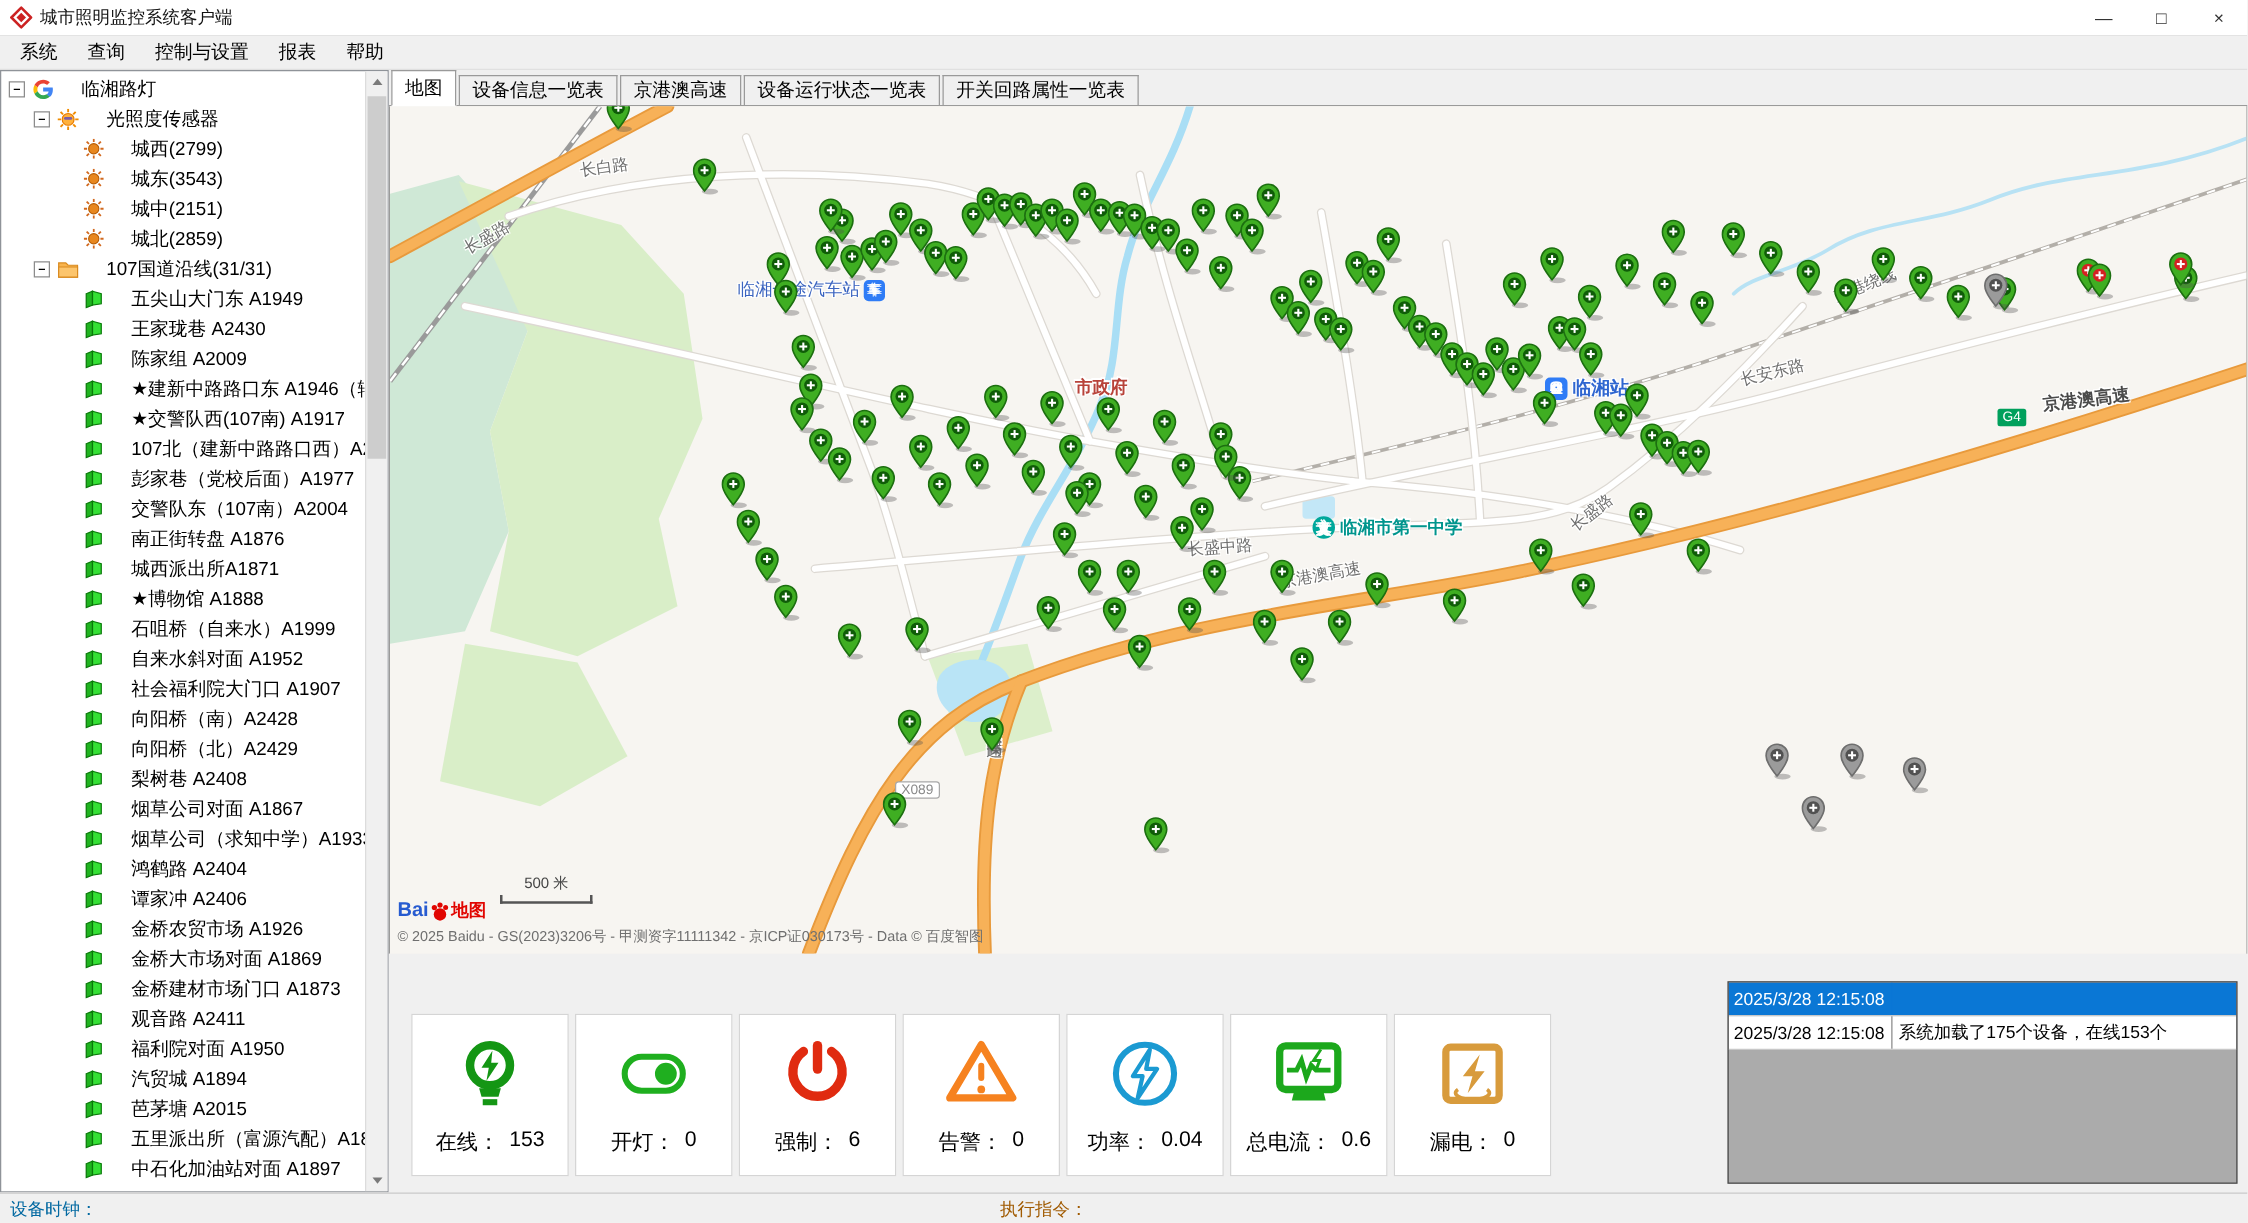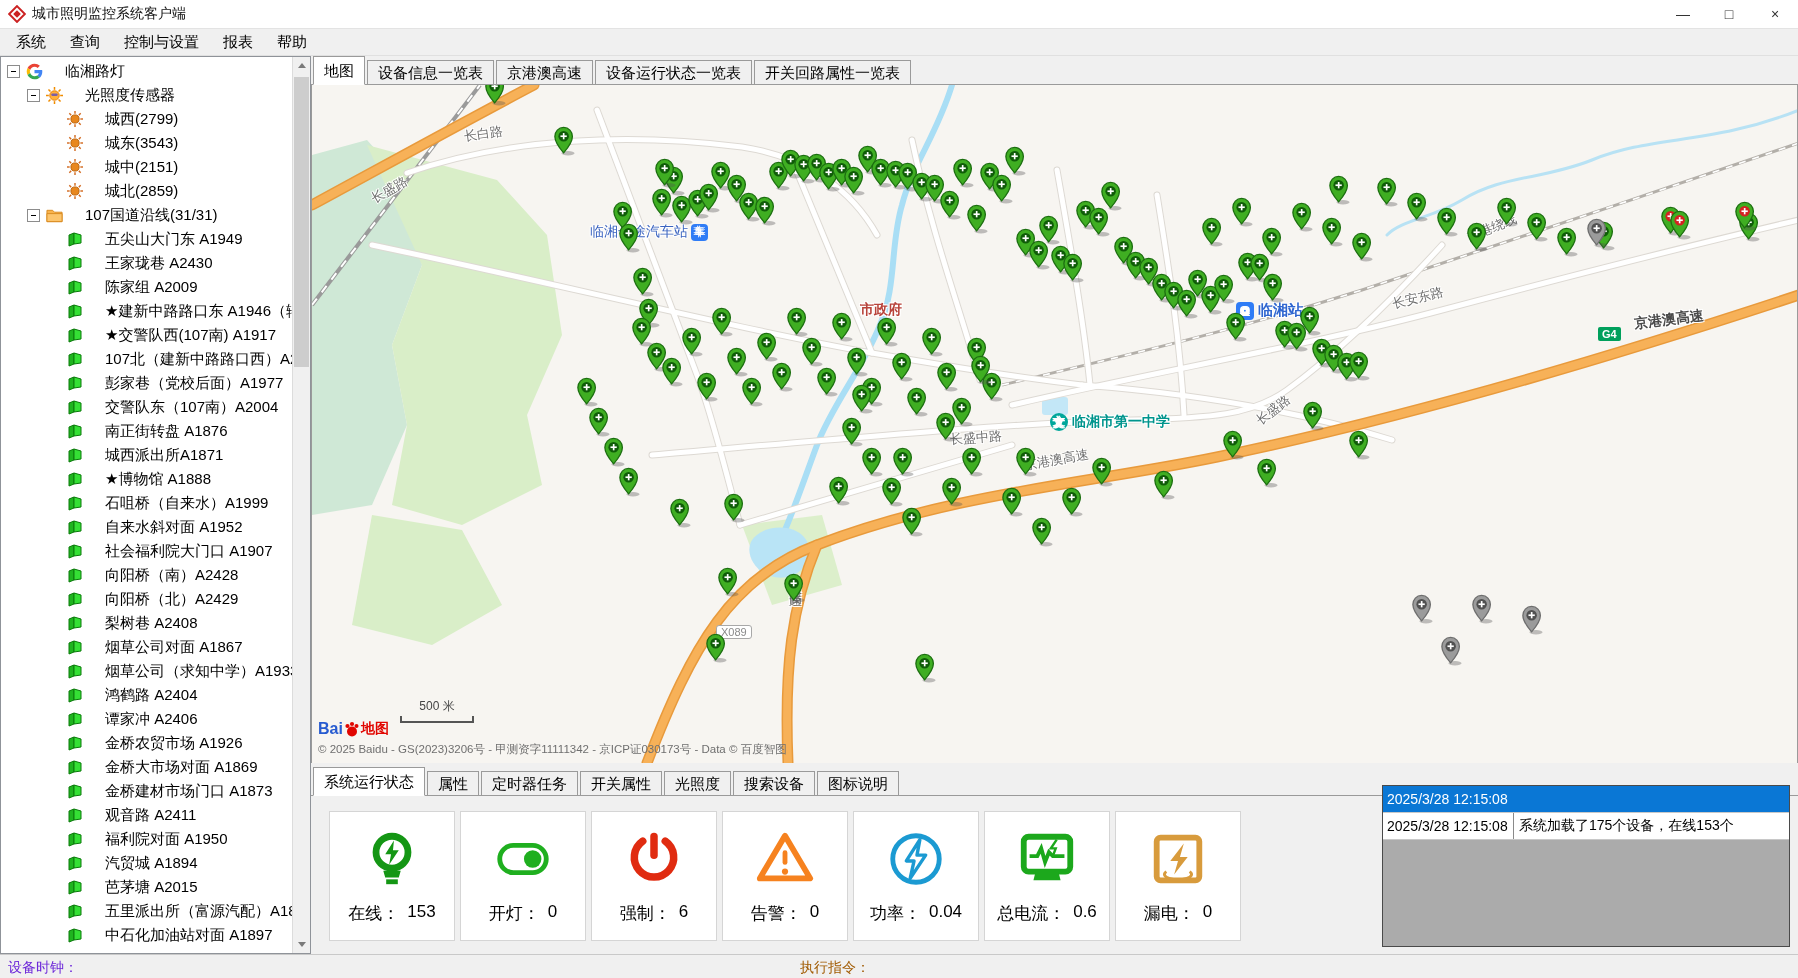--- a/index.html
+++ b/index.html
@@ -45,21 +45,21 @@
   .maplabel{position:absolute;white-space:nowrap;z-index:2;
     text-shadow:1px 1px 0 #fff,-1px -1px 0 #fff,1px -1px 0 #fff,-1px 1px 0 #fff;}
   .road{color:#6f6f6f;font-size:13px;}
   .road-bold{color:#4a4a4a;font-weight:bold;font-size:14px;}
   .road-vert{color:#6f6f6f;font-size:13px;writing-mode:vertical-rl;letter-spacing:3px;}
   .poi-bus{color:#3b64c0;font-size:14px;}
   .poi-gov{color:#b8433a;font-size:14px;font-weight:bold;}
   .poi-station{color:#2f66d0;font-size:15px;font-weight:bold;display:flex;align-items:center;gap:4px;}
   .poi-school{color:#00958d;font-size:14px;font-weight:bold;display:flex;align-items:center;gap:4px;}
   .badge-white{background:#fff;border:1px solid #a8a8a8;color:#8a8a8a;font-size:11px;padding:0 4px;border-radius:3px;text-shadow:none;}
-  .badge-green{background:#00a05c;color:#fff;font-size:11px;font-weight:bold;padding:1px 4px;border-radius:2px;text-shadow:none;}
+  .badge-green{background:#00a05c;color:#fff;font-size:11px;font-weight:normal;padding:1px 4px;border-radius:2px;text-shadow:none;}
   .st-icon{width:18px;height:18px;border-radius:4px;background:#2f7cf6;color:#fff;font-size:11px;font-weight:bold;display:inline-flex;align-items:center;justify-content:center;}
   .sc-icon{width:18px;height:18px;border-radius:50%;background:#00a79b;color:#fff;font-size:11px;display:inline-flex;align-items:center;justify-content:center;}
   .bus-icon{width:17px;height:17px;border-radius:4px;background:#2f7cf6;color:#fff;font-size:10px;display:inline-flex;align-items:center;justify-content:center;margin-left:3px;vertical-align:middle;}
   .pin{position:absolute;width:21px;height:30px;margin-left:-10px;margin-top:-28px;z-index:3;}
   
   .attrib{position:absolute;left:6px;bottom:6px;z-index:4;}
   .baidu-logo{display:flex;gap:1px;height:18px;}
   .logo-bai{color:#275bd0;font-weight:bold;font-size:16px;line-height:16px;}
   .logo-du{color:#e10601;font-weight:bold;font-size:14px;line-height:15px;}
   .copyright{margin-top:3px;font-size:11.5px;color:#6f6f6f;}
@@ -75,21 +75,21 @@
   .eventlog{position:absolute;right:8px;top:22px;width:408px;height:162px;background:#ababab;border:1px solid #4a4a4a;box-sizing:border-box;font-size:14px;overflow:hidden;}
   .ev-head{display:flex;height:22px;background:#fdfdfd;border-bottom:1px solid #8a8a8a;}
   .ev-head .ev-time{font-weight:normal;}
   .ev-time{width:122px;flex:none;padding:0 4px;border-right:1px solid #8a8a8a;display:flex;align-items:center;overflow:hidden;}
   .ev-text{flex:1;padding:0 5px;display:flex;align-items:center;overflow:hidden;}
   .ev-row{display:flex;height:26px;background:#fff;border-bottom:1px solid #c8c8c8;}
   .ev-row.sel{background:#0a77d5;color:#fff;}
   .ev-row.sel .ev-time{border-right-color:#0a77d5;}
   
   .statusbar{height:26px;background:#f0f0f0;border-top:1px solid #c9c9c9;display:flex;align-items:center;font-size:14px;position:relative;}
-  .sb-clock{margin-left:8px;color:#6d28d9;}
+  .sb-clock{margin-left:8px;color:#0369a1;}
   .sb-exec{position:absolute;left:800px;color:#a05a00;}
 </style>
 </head>
 <body>
 
 <div class="titlebar">
   <span class="app-logo">
     <svg viewBox="0 0 16 16" width="18" height="18">
       <path d="M8 1 L15 8 L8 15 L1 8 Z" fill="none" stroke="#cc2222" stroke-width="1.8"></path>
       <path d="M8 4.6 L11.4 8 L8 11.4 L4.6 8 Z" fill="#cc2222"></path>
@@ -1619,29 +1619,20 @@
                 <circle cx="12.5" cy="5" r="2" fill="#e10601"></circle>
               </svg>
           </span>
           <span class="logo-du">地图</span>
         </div>
         <div class="copyright">© 2025 Baidu - GS(2023)3206号 - 甲测资字11111342 - 京ICP证030173号 - Data © 百度智图</div>
       </div>
     </div>
 
     <div class="bottom">
-      <div class="tabstrip">
-          <div class="tab active">系统运行状态</div>
-          <div class="tab">属性</div>
-          <div class="tab">定时器任务</div>
-          <div class="tab">开关属性</div>
-          <div class="tab">光照度</div>
-          <div class="tab">搜索设备</div>
-          <div class="tab">图标说明</div>
-        </div>
       <div class="cards">
           <div class="card">
             <div class="card-icon" style="color: rgb(20, 150, 20);">
               <svg viewBox="0 0 64 64" width="62" height="62">
                 <circle cx="32" cy="25" r="16.5" fill="none" stroke="currentColor" stroke-width="7"></circle>
                 <path d="M34 13 L25 27 L31 27 L29 38 L39 23 L33 23 Z" fill="currentColor"></path>
                 <path d="M23 44 L41 44 L39 51 L25 51 Z" fill="currentColor"></path>
                 <rect x="26" y="53" width="12" height="5" fill="currentColor"></rect>
               </svg>
             </div>

